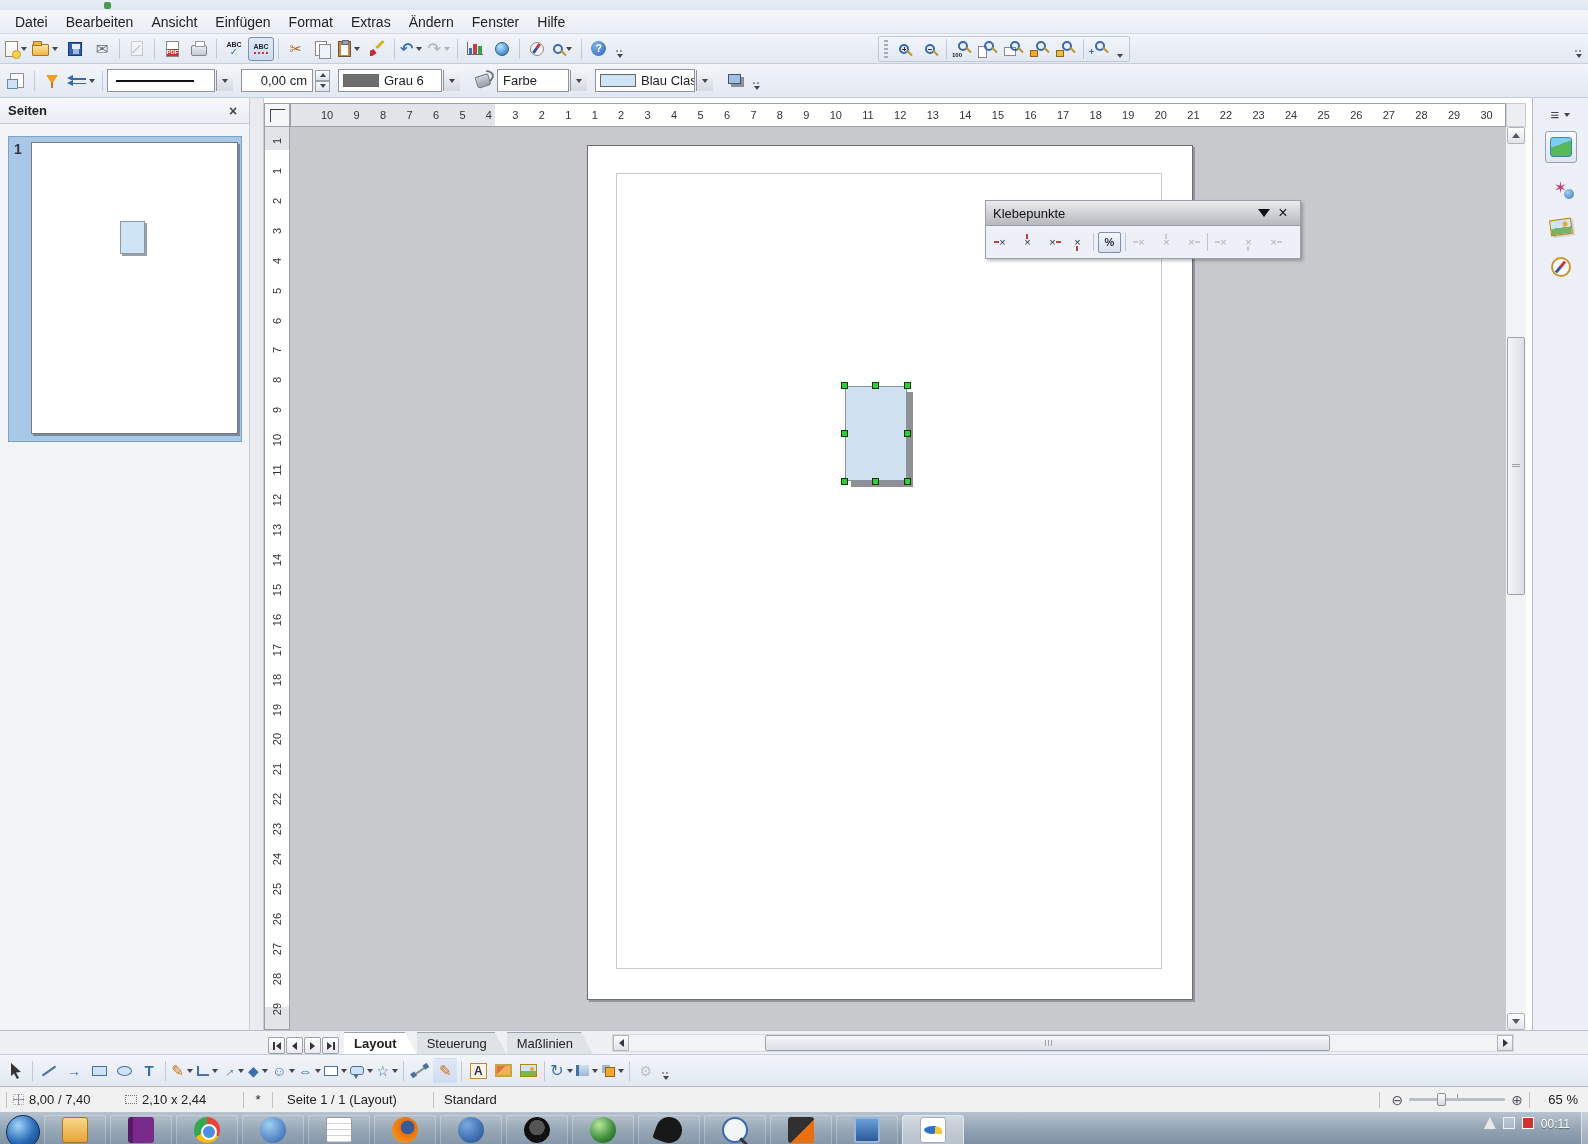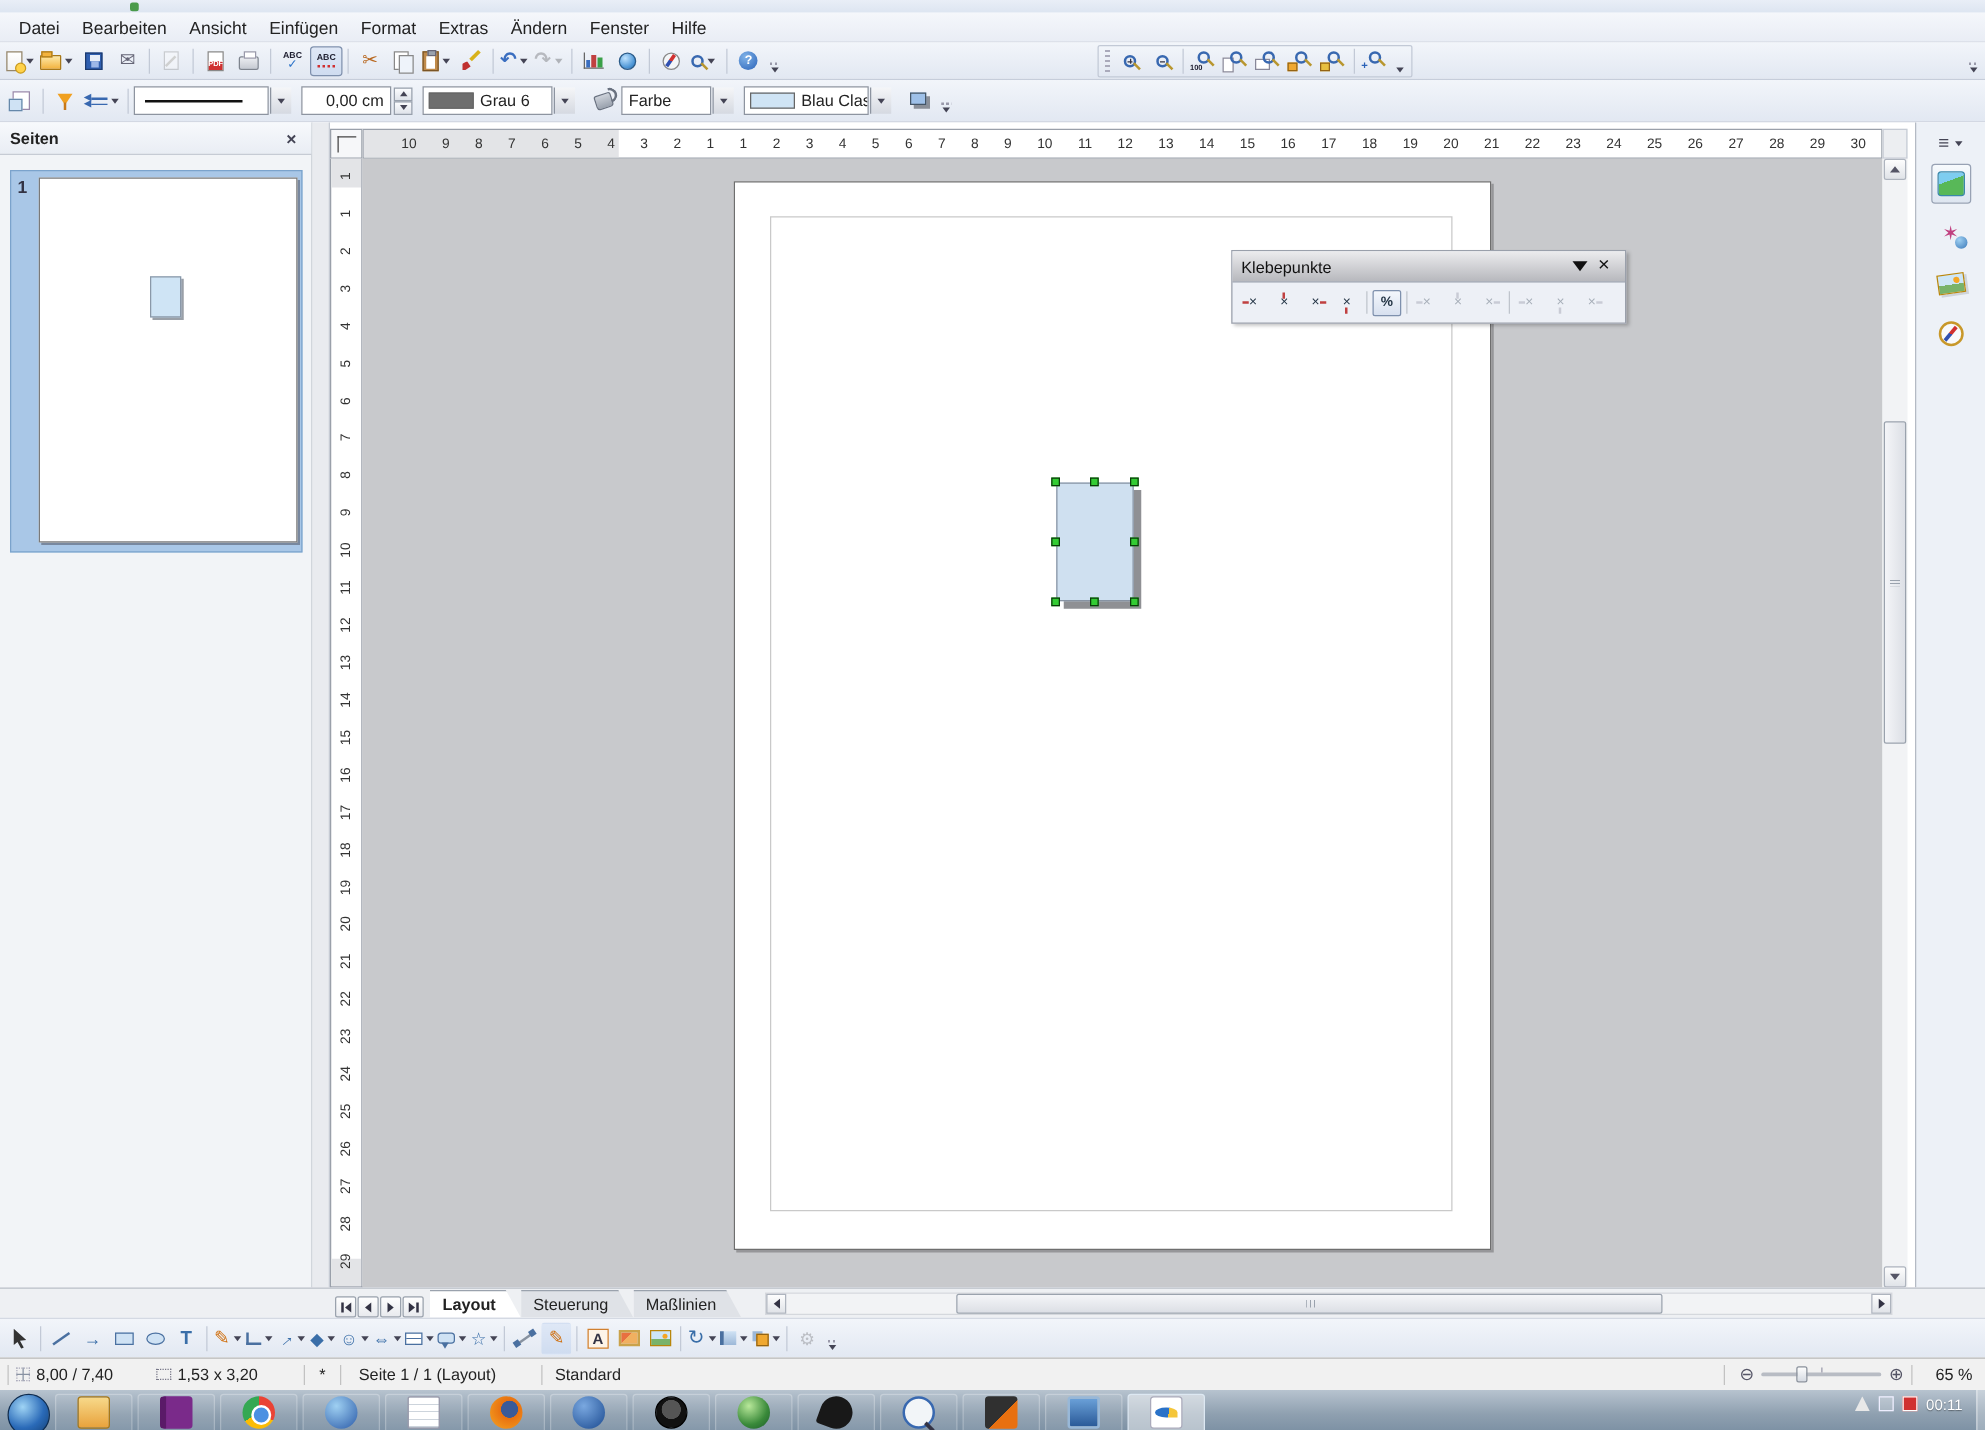--- a/index.html
+++ b/index.html
@@ -842,21 +842,21 @@
   </div>
 
   <div class="statusbar">
     <span class="st-sep"></span>
     <div class="cellrow" style="width:112px;">
       <span class="st-pos-ic"></span>
       <span>8,00 / 7,40</span>
     </div>
     <div class="cellrow" style="width:112px;">
       <span class="st-size-ic"></span>
-      <span>1,53 x 3,20</span>
+      <span>2,10 x 2,44</span>
     </div>
     <span class="st-sep"></span>
     <div style="width:16px;text-align:center;">*</div>
     <span class="st-sep"></span>
     <div style="width:148px;padding-left:8px;">Seite 1 / 1 (Layout)</div>
     <span class="st-sep"></span>
     <div style="flex:1;padding-left:4px;">Standard</div>
     <span class="st-sep"></span>
     <div class="zoomer">
       <span class="zglyph">⊖</span>

